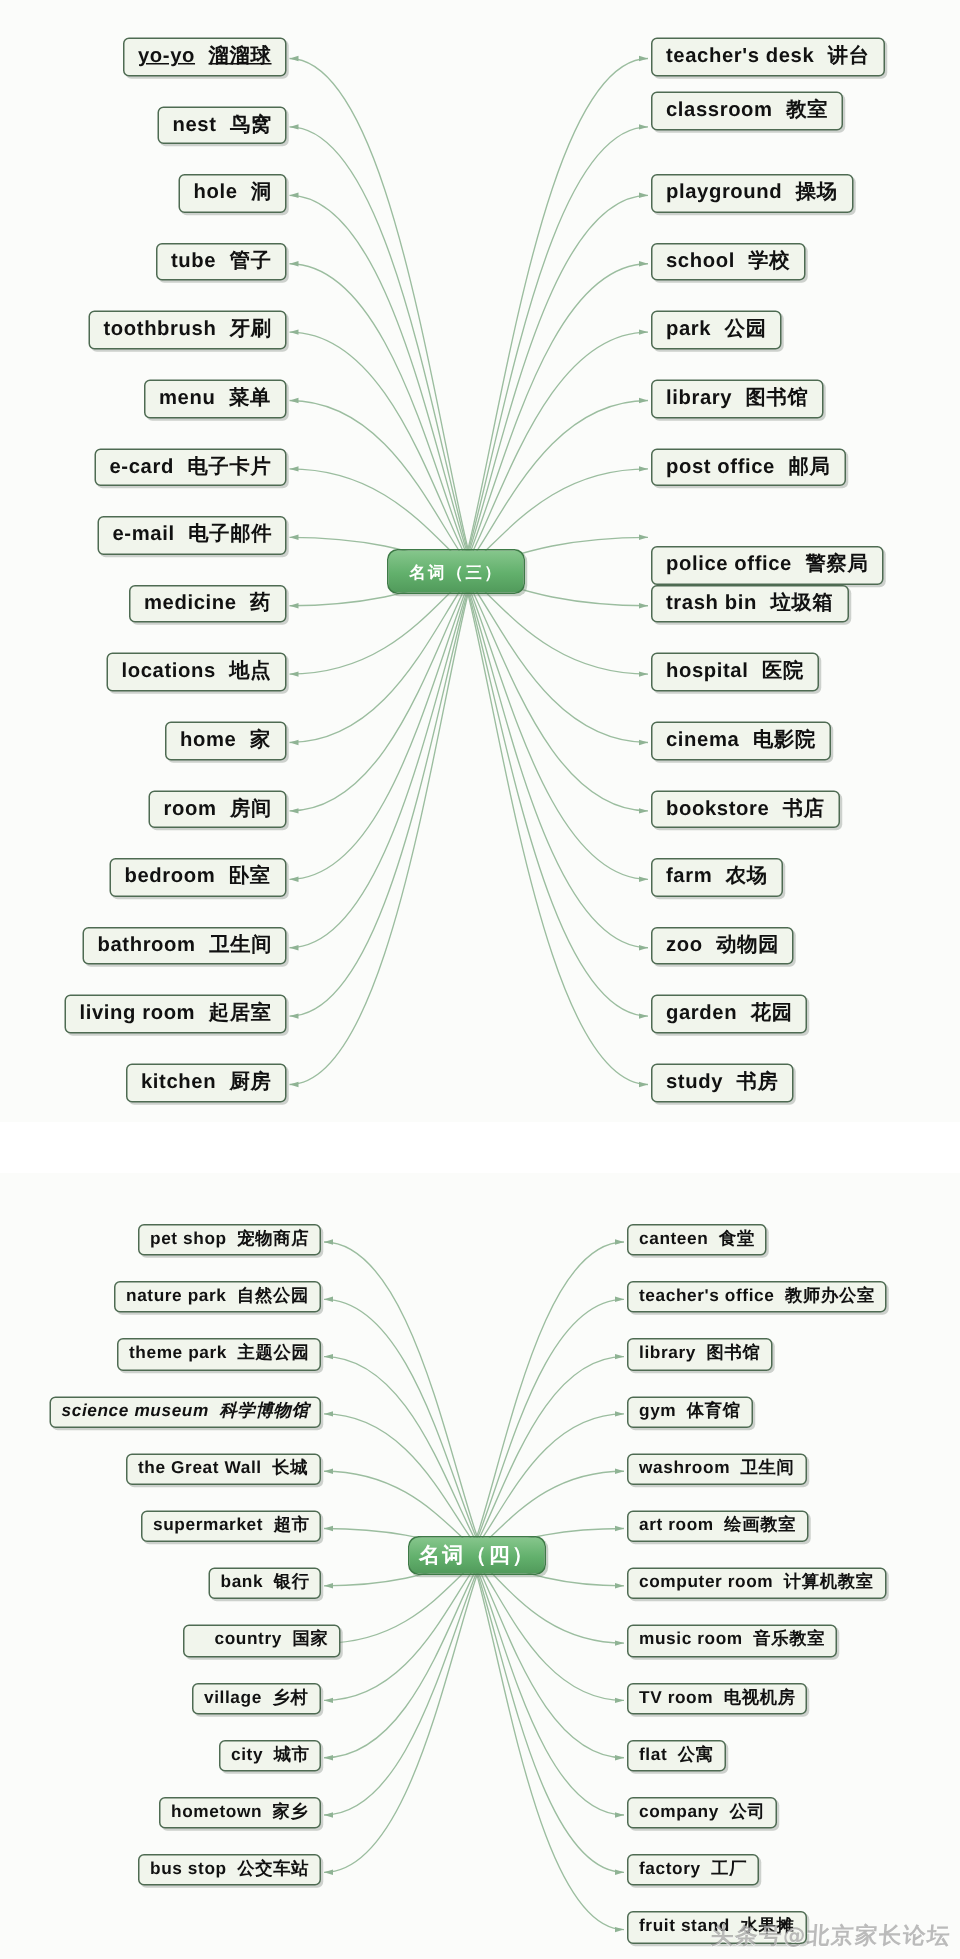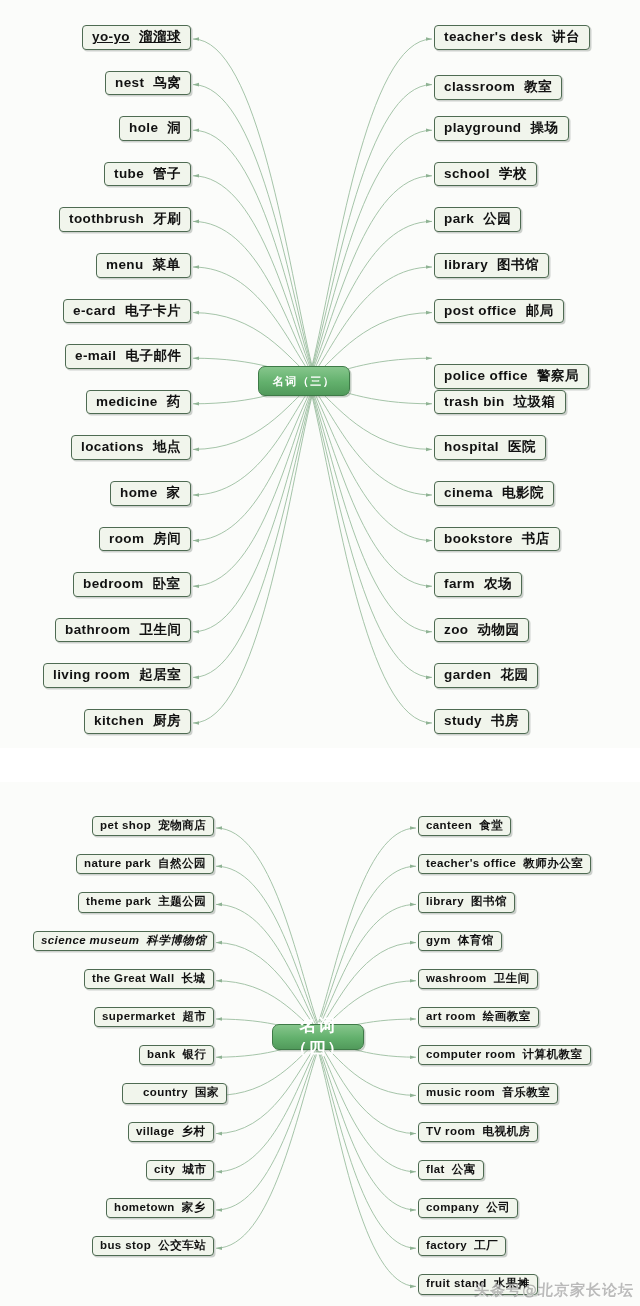--- a/index.html
+++ b/index.html
@@ -178,21 +178,21 @@
       <div class="node left" style="top: 435.4px; left: 71px;"><span>locations</span><span class="cn">地点</span></div>
       <div class="node left" style="top: 481px; left: 110px;"><span>home</span><span class="cn">家</span></div>
       <div class="node left" style="top: 526.6px; left: 99px;"><span>room</span><span class="cn">房间</span></div>
       <div class="node left" style="top: 572.2px; left: 73px;"><span>bedroom</span><span class="cn">卧室</span></div>
       <div class="node left" style="top: 617.8px; left: 55px;"><span>bathroom</span><span class="cn">卫生间</span></div>
       <div class="node left" style="top: 663.4px; left: 43px;"><span>living room</span><span class="cn">起居室</span></div>
       <div class="node left" style="top: 709px; left: 84px;"><span>kitchen</span><span class="cn">厨房</span></div>
     </div>
   <div id="map1-right">
       <div class="node right" style="top: 25px; left: 434px;"><span>teacher's desk</span><span class="cn">讲台</span></div>
-      <div class="node right" style="top: 75px; left: 434px; text-align: right;"><span>classroom</span><span class="cn">教室</span></div>
+      <div class="node right" style="top: 61px; left: 434px; text-align: right;"><span>classroom</span><span class="cn">教室</span></div>
       <div class="node right" style="top: 116.2px; left: 434px;"><span>playground</span><span class="cn">操场</span></div>
       <div class="node right" style="top: 161.8px; left: 434px;"><span>school</span><span class="cn">学校</span></div>
       <div class="node right" style="top: 207.4px; left: 434px;"><span>park</span><span class="cn">公园</span></div>
       <div class="node right" style="top: 253px; left: 434px;"><span>library</span><span class="cn">图书馆</span></div>
       <div class="node right" style="top: 298.6px; left: 434px;"><span>post office</span><span class="cn">邮局</span></div>
       <div class="node right" style="top: 364px; left: 434px;"><span>police office</span><span class="cn">警察局</span></div>
       <div class="node right" style="top: 389.8px; left: 434px;"><span>trash bin</span><span class="cn">垃圾箱</span></div>
       <div class="node right" style="top: 435.4px; left: 434px;"><span>hospital</span><span class="cn">医院</span></div>
       <div class="node right" style="top: 481px; left: 434px;"><span>cinema</span><span class="cn">电影院</span></div>
       <div class="node right" style="top: 526.6px; left: 434px;"><span>bookstore</span><span class="cn">书店</span></div>
@@ -249,21 +249,21 @@
       <path d="M 416 351.6 l -6 -1.8 l 0 3.6 z" fill="#8fb394"></path>
       <path d="M 416 389.8 C 362.1 389.8, 337.6 299.99, 318 261.5" fill="none" stroke="#9bbd9f" stroke-width="0.9"></path>
       <path d="M 416 389.8 l -6 -1.8 l 0 3.6 z" fill="#8fb394"></path>
       <path d="M 416 428 C 362.1 428, 337.6 312.9666666666667, 318 263.6666666666667" fill="none" stroke="#9bbd9f" stroke-width="0.9"></path>
       <path d="M 416 428 l -6 -1.8 l 0 3.6 z" fill="#8fb394"></path>
       <path d="M 416 466.20000000000005 C 362.1 466.20000000000005, 337.6 325.9433333333333, 318 265.8333333333333" fill="none" stroke="#9bbd9f" stroke-width="0.9"></path>
       <path d="M 416 466.20000000000005 l -6 -1.8 l 0 3.6 z" fill="#8fb394"></path>
       <path d="M 416 504.40000000000003 C 362.1 504.40000000000003, 337.6 338.92, 318 268" fill="none" stroke="#9bbd9f" stroke-width="0.9"></path>
       <path d="M 416 504.40000000000003 l -6 -1.8 l 0 3.6 z" fill="#8fb394"></path>
     </svg>
-  <div class="center-node" id="center2" style="left:272px; top:242px; width:92px; height:26px; font-size:17px;">
+  <div class="center-node" id="center2" style="left:272px; top:242px; width:92px; height:26px; font-size:14px;">
     <span>名词（四）</span>
   </div>
   <div id="map2-left">
       <div class="node left" style="top: 34px; left: 92px;"><span>pet shop</span><span class="cn">宠物商店</span></div>
       <div class="node left" style="top: 72.2px; left: 76px;"><span>nature park</span><span class="cn">自然公园</span></div>
       <div class="node left" style="top: 110.4px; left: 78px;"><span>theme park</span><span class="cn">主题公园</span></div>
       <div class="node left" style="top: 148.6px; left: 33px; font-style: italic;"><span>science museum</span><span class="cn">科学博物馆</span></div>
       <div class="node left" style="top: 186.8px; left: 84px;"><span>the Great Wall</span><span class="cn">长城</span></div>
       <div class="node left" style="top: 225px; left: 94px;"><span>supermarket</span><span class="cn">超市</span></div>
       <div class="node left" style="top: 263.2px; left: 139px;"><span>bank</span><span class="cn">银行</span></div>

